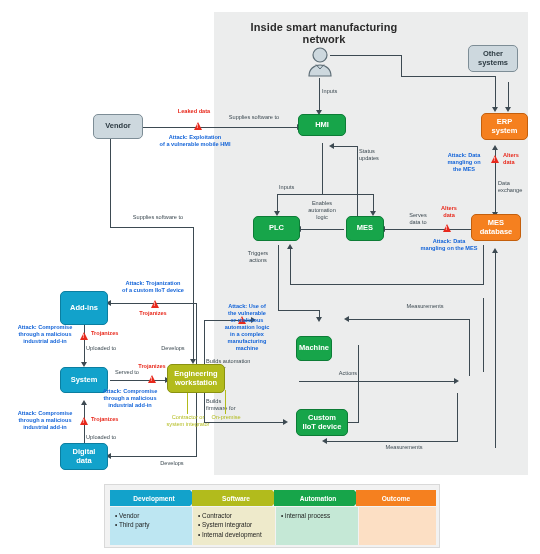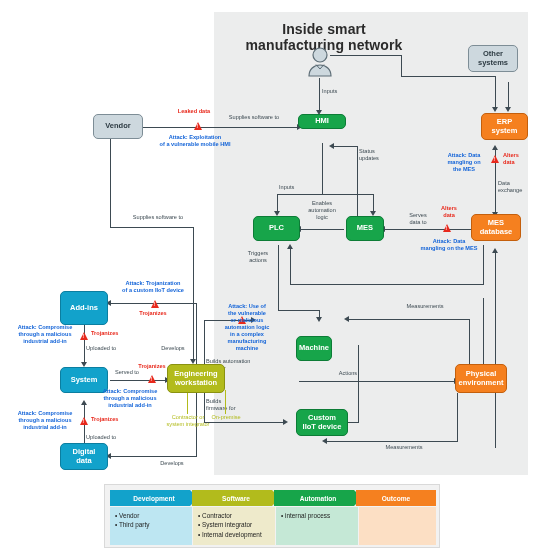--- a/index.html
+++ b/index.html
@@ -1,21 +1,21 @@
 <!DOCTYPE html>
 <html><head>
 <meta charset="utf-8">
 <style>
   html,body{margin:0;padding:0;background:#ffffff;}
   body{font-family:"Liberation Sans","DejaVu Sans",sans-serif;}
   #canvas{position:relative;width:540px;height:554px;background:#ffffff;overflow:hidden;}
 
   
   .zone{position:absolute;background:#eceded;}
-  .zone-title{position:absolute;font-size:14px;font-weight:bold;color:#2b2b2b;text-align:center;letter-spacing:.1px;}
+  .zone-title{position:absolute;font-size:11px;font-weight:bold;color:#2b2b2b;text-align:center;letter-spacing:.1px;}
 
   
   .node{position:absolute;box-sizing:border-box;display:flex;align-items:center;justify-content:center;
         text-align:center;border-radius:5px;font-size:7.5px;font-weight:bold;line-height:1.18;
         padding:2px 3px;border:1.2px solid rgba(0,0,0,.35);}
   .n-gray{background:#cdd8de;border-color:#7d8d96;color:#2c3a42;}
   .n-green{background:#17a54a;border-color:#0c7c36;color:#ffffff;}
   .n-orange{background:#f5801f;border-color:#c45f0c;color:#ffffff;}
   .n-cyan{background:#12a2cb;border-color:#0b7ea0;color:#ffffff;}
   .n-olive{background:#b2bb1c;border-color:#8a9210;color:#ffffff;}
@@ -200,31 +200,29 @@
 
   <div class="dash" style="left:187px;top:390px;height:24px;"></div>
   <div class="dash" style="left:225px;top:390px;height:24px;"></div>
 
   <div class="node n-gray" style="left:93px;top:114px;width:50px;height:25px;">Vendor</div>
   <div class="node n-gray" style="left:468px;top:45px;width:50px;height:27px;white-space:pre-line;">Other
 systems</div>
   <div class="node n-orange" style="left:481px;top:113px;width:47px;height:27px;white-space:pre-line;">ERP
 system</div>
 
-  <div class="node n-green" style="left:298px;top:114px;width:48px;height:15px;">HMI</div>
+  <div class="node n-green" style="left:298px;top:114px;width:48px;height:22px;">HMI</div>
   <div class="node n-green" style="left:253px;top:216px;width:47px;height:25px;">PLC</div>
   <div class="node n-green" style="left:346px;top:216px;width:38px;height:25px;">MES</div>
   <div class="node n-orange" style="left:471px;top:214px;width:50px;height:27px;white-space:pre-line;">MES
 database</div>
 
   <div class="node n-green" style="left:296px;top:336px;width:36px;height:25px;">Machine</div>
   <div class="node n-green" style="left:296px;top:409px;width:52px;height:27px;white-space:pre-line;">Custom
 IIoT device</div>
-  <div class="node n-orange" style="left:455px;top:364px;width:52px;height:29px;white-space:pre-line;">Physical
-environment</div>
 
   <div class="node n-cyan" style="left:60px;top:291px;width:48px;height:34px;">Add-ins</div>
   <div class="node n-cyan" style="left:60px;top:367px;width:48px;height:26px;">System</div>
   <div class="node n-cyan" style="left:60px;top:443px;width:48px;height:27px;white-space:pre-line;">Digital
 data</div>
   <div class="node n-olive" style="left:167px;top:364px;width:58px;height:29px;white-space:pre-line;">Engineering
 workstation</div>
 
   <div class="warn" style="left:194px;top:122px;"></div>
   <div class="lbl-red" style="left:162px;top:108px;width:64px;">Leaked data</div>

